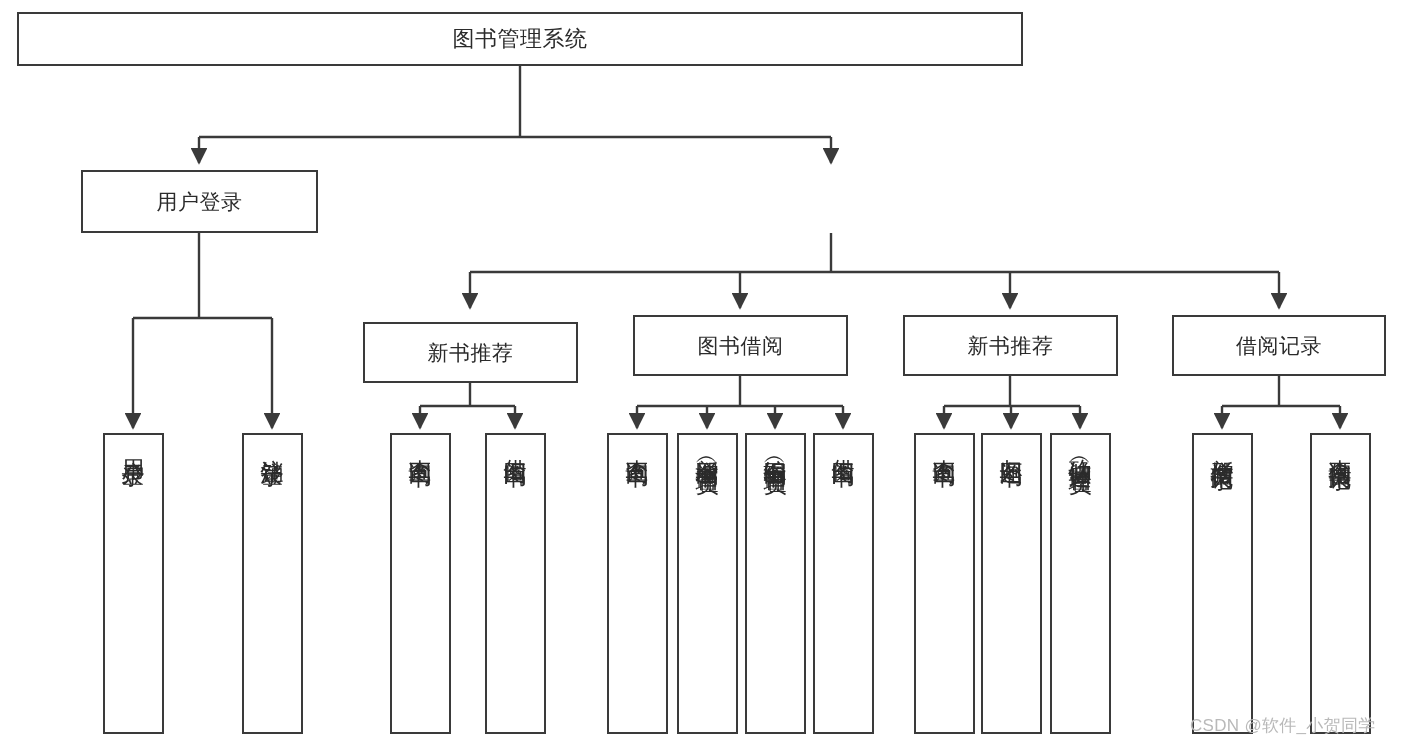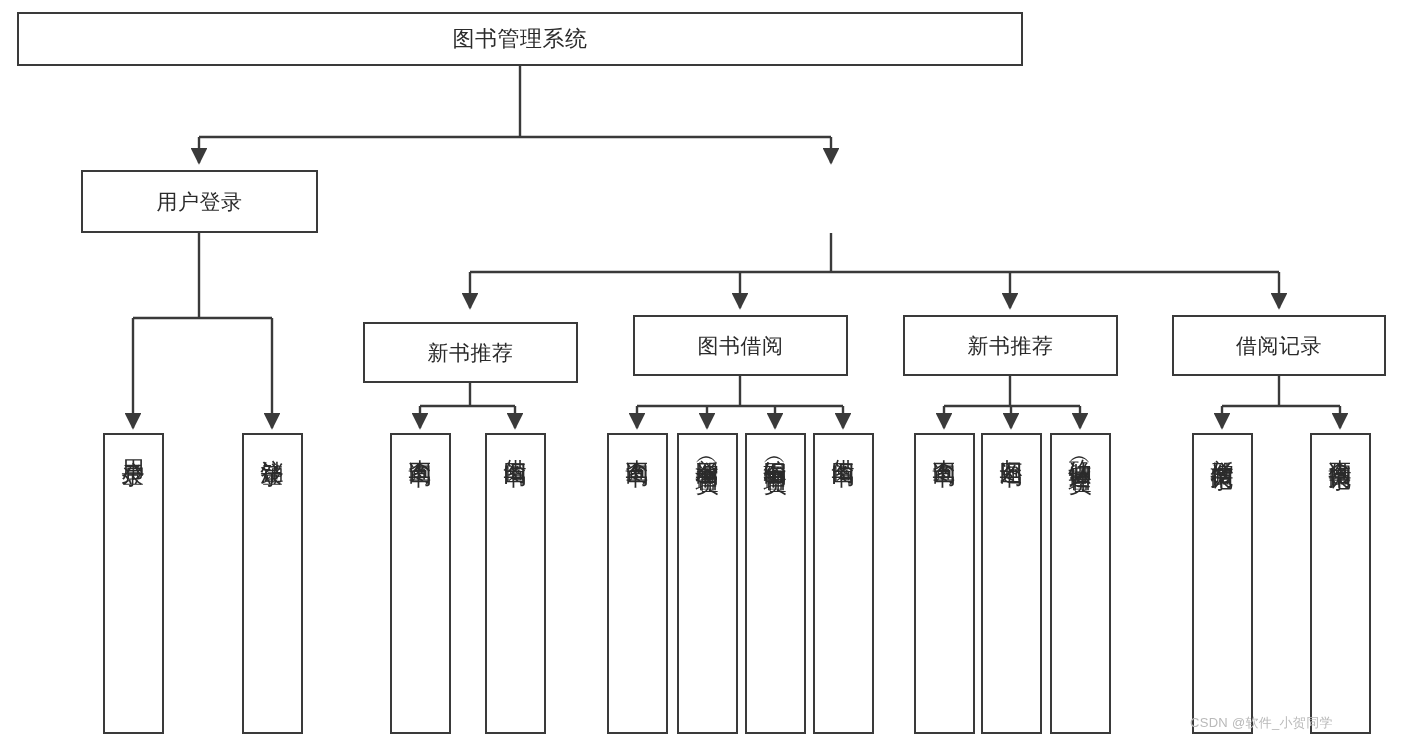--- a/index.html
+++ b/index.html
@@ -64,21 +64,21 @@
     font-size: 23px;
     line-height: 1.05;
     letter-spacing: 2px;
     white-space: nowrap;
     height: auto;
   }
   .watermark {
     position: absolute;
     left: 1190px;
     top: 714px;
-    font-size: 13px;
+    font-size: 17px;
     color: #b9b9b9;
     white-space: nowrap;
     letter-spacing: 0.3px;
   }
 </style>
 </head>
 <body>
 
 <div id="diagram-root">
 

